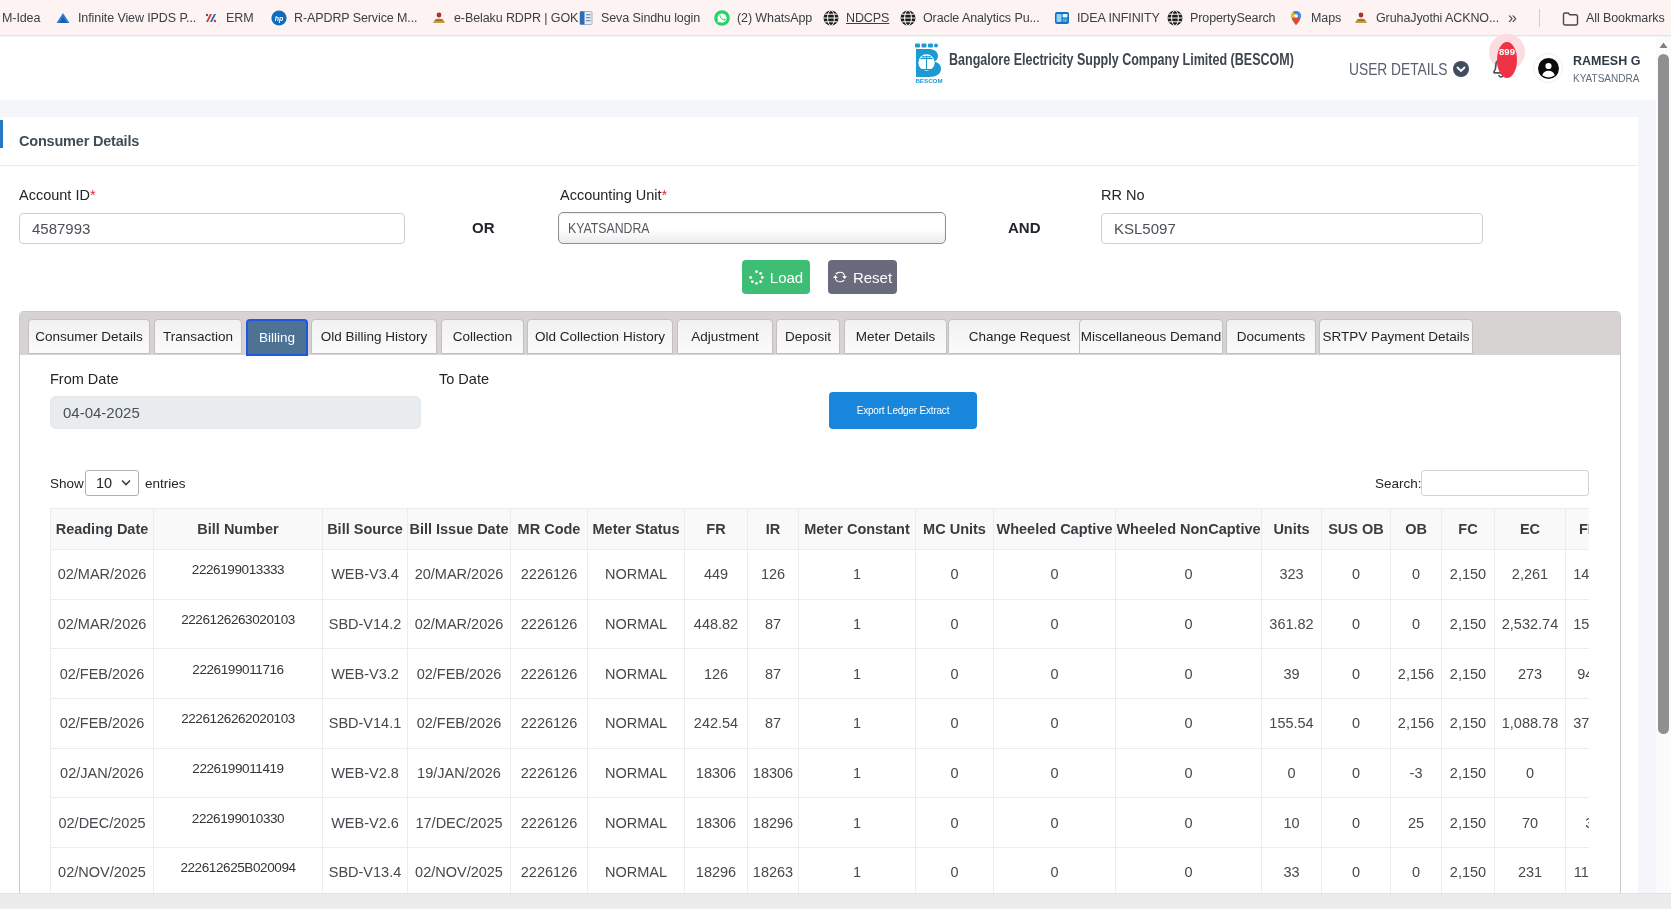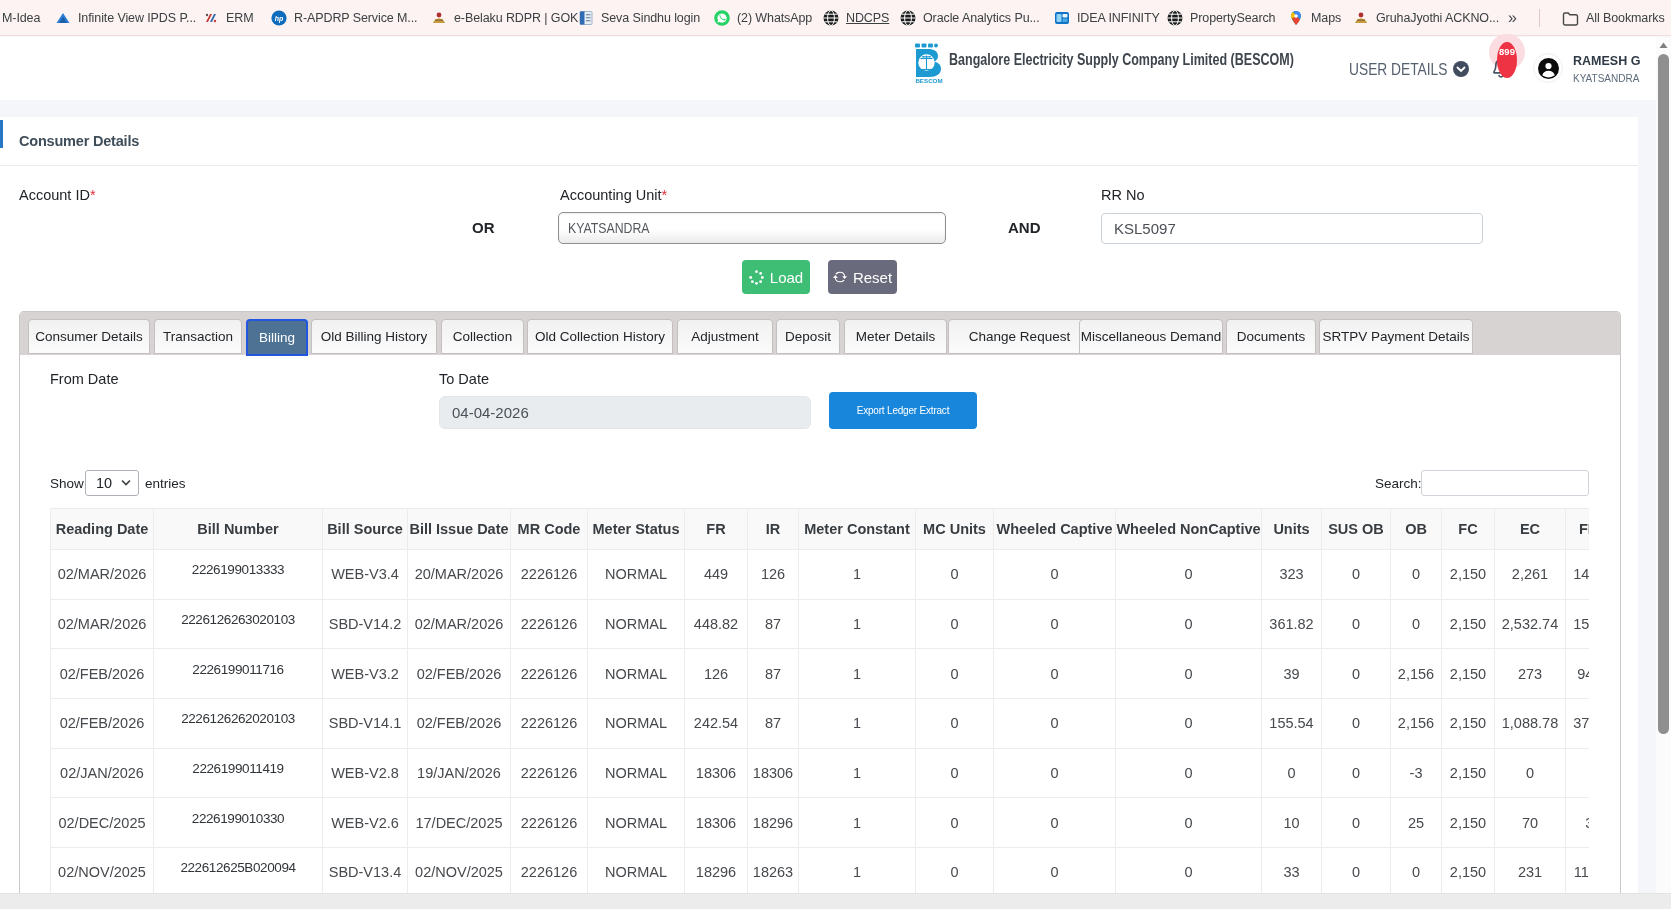--- a/index.html
+++ b/index.html
@@ -215,20 +215,21 @@
 
 <div id="card">
   <div id="bluebar"></div>
   <div id="cdtitle">Consumer Details</div>
   <div id="hr1"></div>
 
   <div class="lbl" style="left:19px;top:70px;">Account ID<span class="red">*</span></div>
   <div class="lbl" style="left:560px;top:70px;">Accounting Unit<span class="red">*</span></div>
   <div class="lbl" style="left:1101px;top:70px;">RR No</div>
 
+  <div class="inp" style="left:19px;top:96px;width:386px;">4587993</div>
   <div class="inp" style="left:558px;top:95px;width:388px;height:32px;border:1px solid #8f8f8f;border-radius:5px;background:linear-gradient(#ffffff 55%,#ebebeb);box-shadow:inset 0 1px 2px rgba(0,0,0,0.08);color:#54595e;padding-left:9px;"><span style="display:inline-block;transform:scaleX(0.82);transform-origin:left center;">KYATSANDRA</span></div>
   <div class="inp" style="left:1101px;top:96px;width:382px;">KSL5097</div>
 
   <div class="joiner" style="left:472px;top:102px;">OR</div>
   <div class="joiner" style="left:1008px;top:102px;">AND</div>
 
   <div class="btn" style="left:742px;top:143px;width:68px;background:#3ebd74;">
     <svg width="15" height="15" viewBox="0 0 16 16">
         <g fill="#fff">
           <circle cx="8" cy="1.8" r="1.5"></circle>
@@ -258,21 +259,21 @@
     <div class="tab" style="left:657px;width:96px;">Adjustment</div>
     <div class="tab" style="left:756px;width:64px;">Deposit</div>
     <div class="tab" style="left:824px;width:103px;">Meter Details</div>
     <div class="tab" style="left:928px;width:143px;">Change Request</div>
     <div class="tab" style="left:1059px;width:144px;">Miscellaneous Demand</div>
     <div class="tab" style="left:1206px;width:90px;">Documents</div>
     <div class="tab" style="left:1299px;width:154px;">SRTPV Payment Details</div>
 
     <div class="dlbl" style="left:30px;top:59px;">From Date</div>
     <div class="dlbl" style="left:419px;top:59px;">To Date</div>
-    <div class="dinp" style="left:419px;top:84px;width:372px;">04-04-2026</div>
+    <div class="dinp" style="left:30px;top:84px;width:371px;">04-04-2025</div>
     <div id="exportbtn">Export Ledger Extract</div>
 
     <div id="showrow">Show</div>
     <div id="selbox">
       <span style="position:absolute;left:10px;top:4px;">10</span>
       <svg style="position:absolute;right:7px;top:8px;" width="10" height="8" viewBox="0 0 10 8">
           <path d="M1 1.5l4 4 4-4" stroke="#3c4043" stroke-width="1.6" fill="none"></path>
         </svg>
     </div>
     <div style="position:absolute;left:125px;top:164px;font-size:13.5px;color:#212529;">entries</div>

